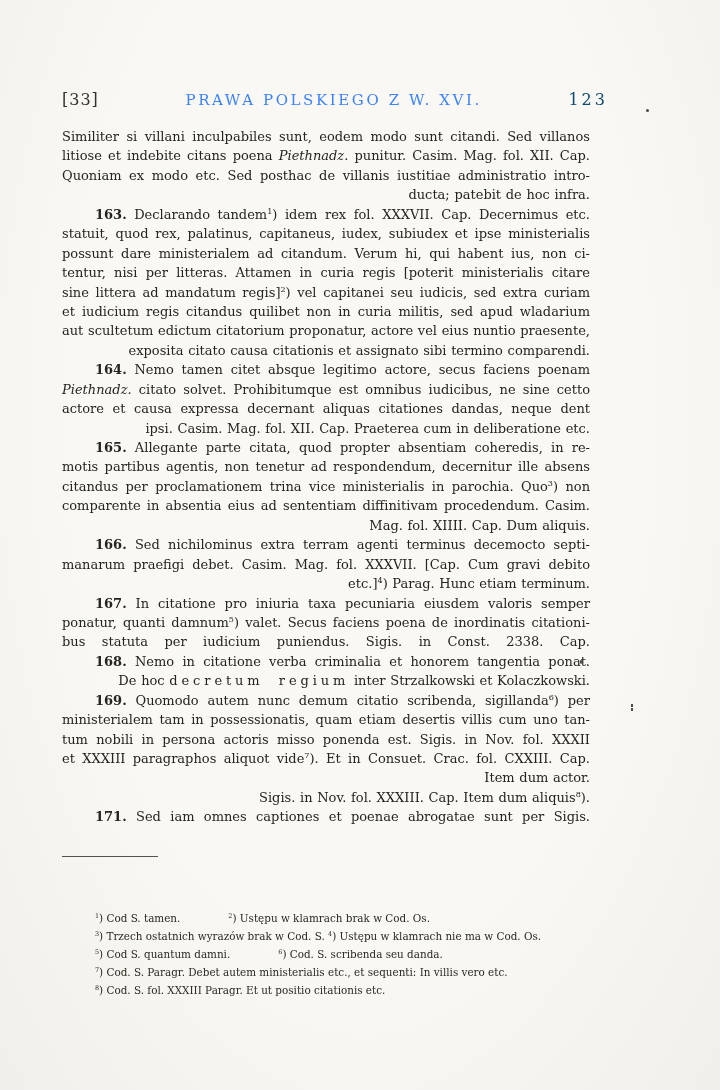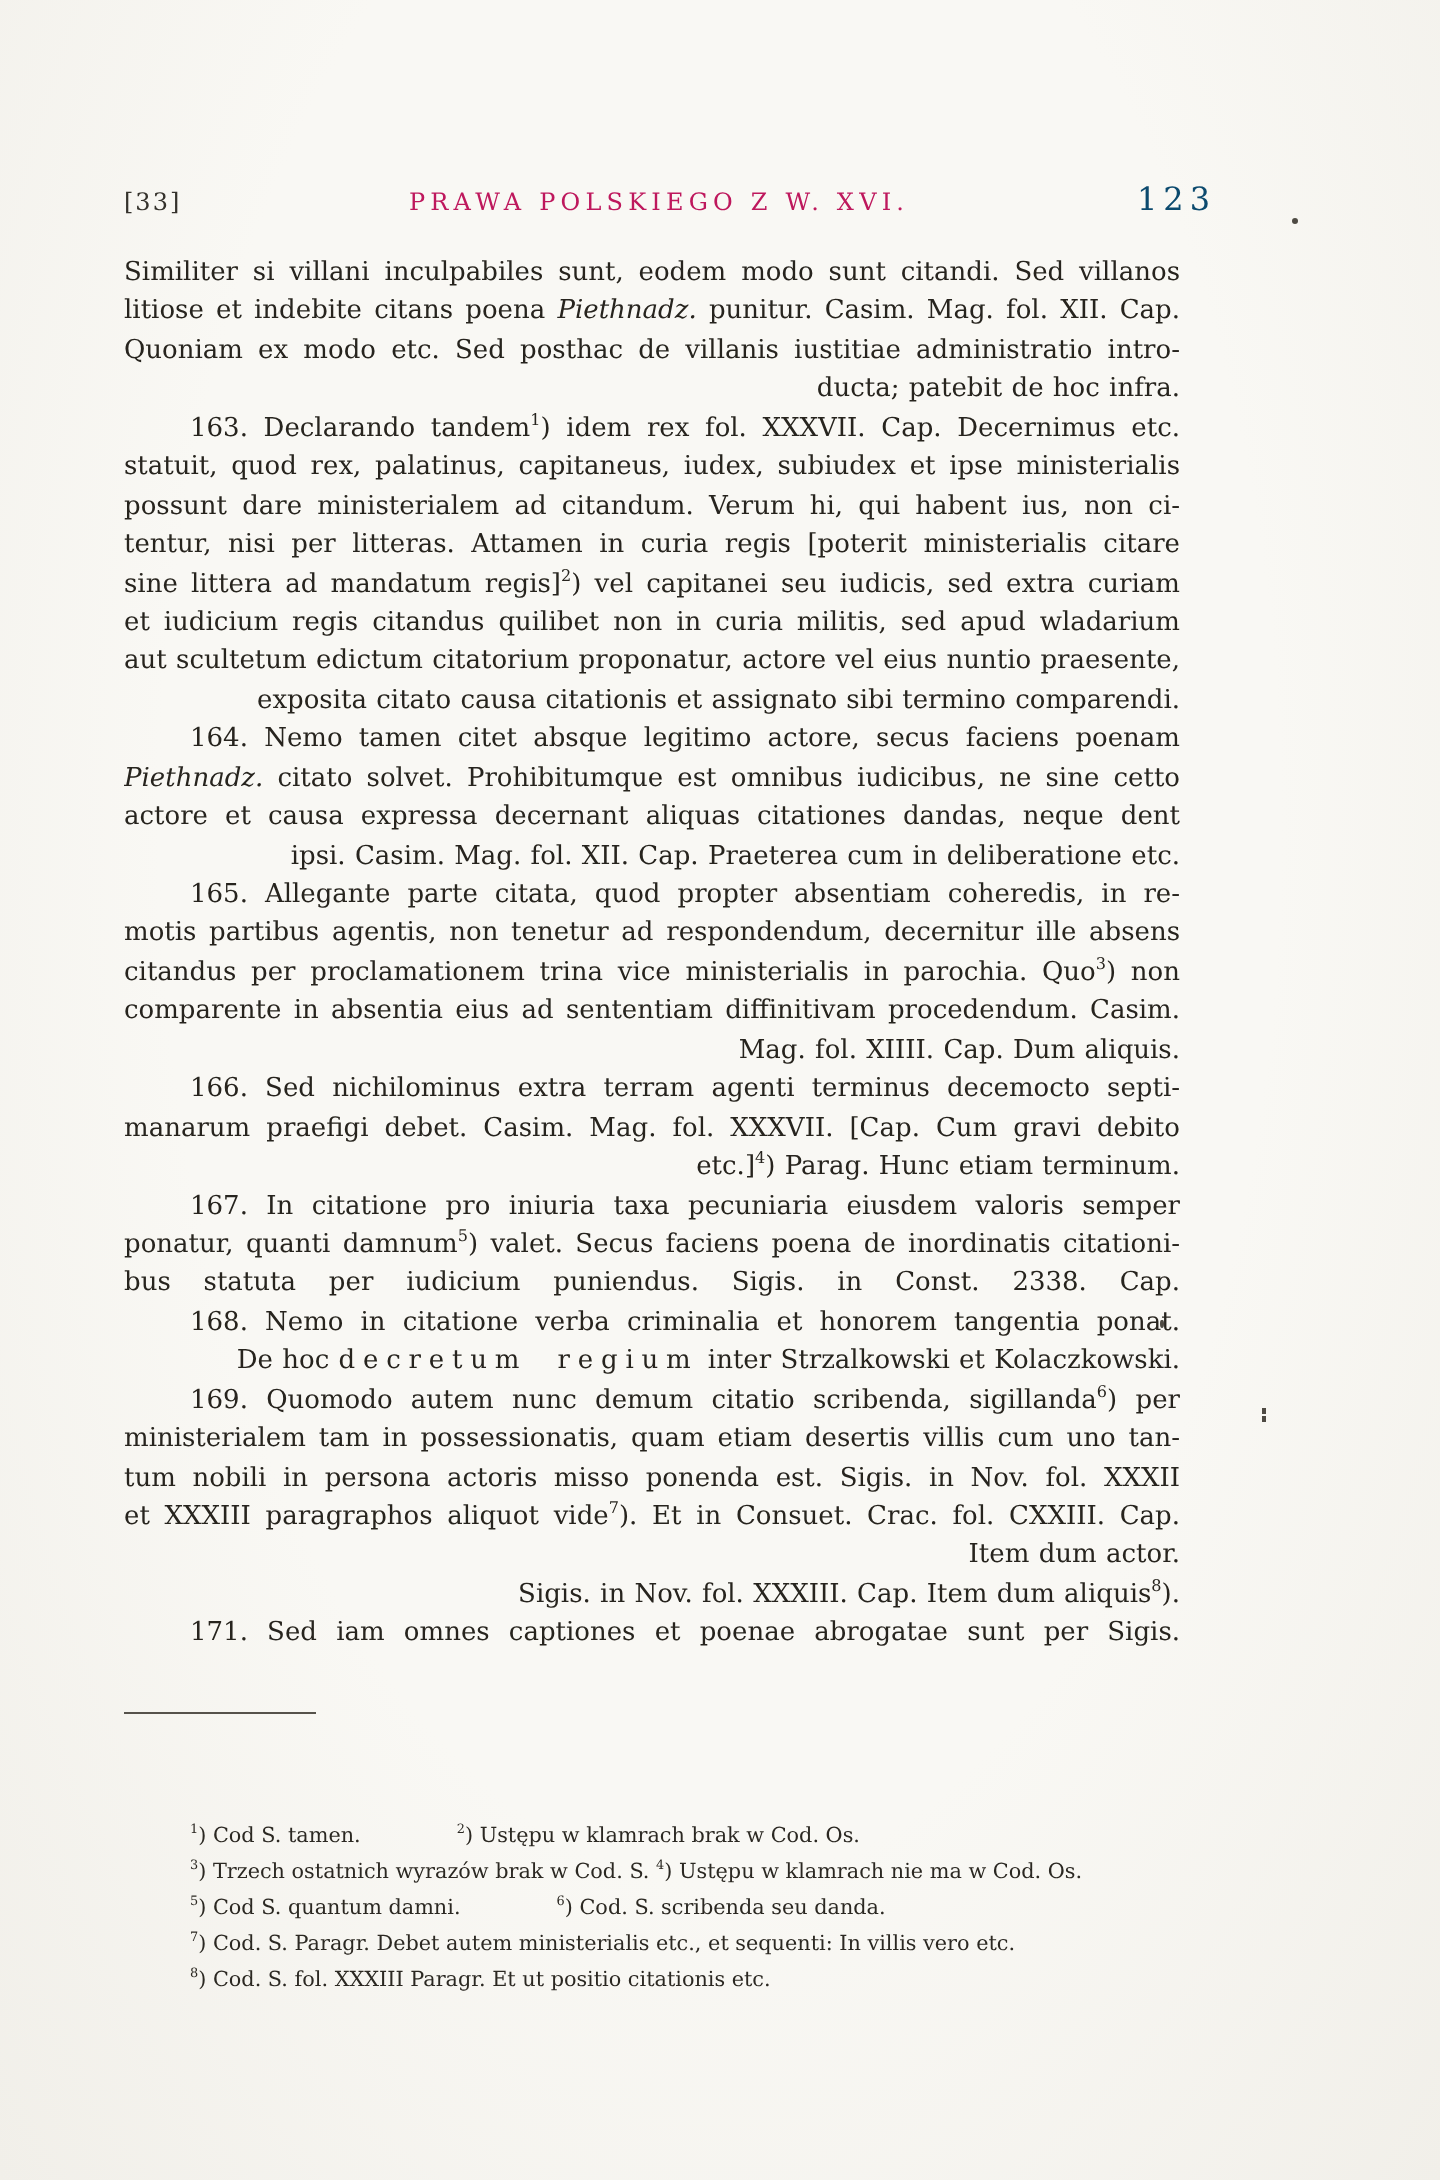--- a/index.html
+++ b/index.html
@@ -11,38 +11,38 @@
     position:relative;
     overflow:hidden;
   }
   .page { position:absolute; inset:0; }
 
   
   .hdr {
     position:absolute; left:62px; top:90px; width:546px;
     display:flex; justify-content:space-between; align-items:baseline;
   }
-  .hdr .mark  { font-size:12px; letter-spacing:1px; color:#35322c;text-align:right; }
-  .hdr .title { font-size:12px; letter-spacing:2.6px; color:#be185d; }
+  .hdr .mark  { font-size:16px; letter-spacing:1px; color:#35322c;text-align:right; }
+  .hdr .title { font-size:15px; letter-spacing:2.6px; color:#3b82f6; }
   .hdr .pnum  { font-size:16px; letter-spacing:3px; color:#0c4a6e; }
 
   
   .bodytext {
     position:absolute; left:62px; top:127px; width:528px;
     font-size:13px; line-height:19.45px;
   }
   .para { margin:0; }
   .line {
     height:19.45px; overflow:hidden;
     text-align:justify; text-align-last:justify;
     word-spacing:0.04em;
   }
   .line.nj { text-align:right; text-align-last:auto; }
   .line.indent { text-indent:33px; }
-  .run-b  { font-weight:normal;margin-top:15px; }
+  .run-b  { font-weight:bold;margin-top:15px; }
   .run-i  { font-style:italic; }
   .run-sp { letter-spacing:0.30em; word-spacing:0.55em; }
   .run-gap{ display:inline-block; width:48px; }
   sup.run-sup { font-size:0.62em; line-height:0; }
 
   
   .fn-rule {
     position:absolute; left:62px; top:856px; width:96px; height:1px;
     background:#56524b;
   }

